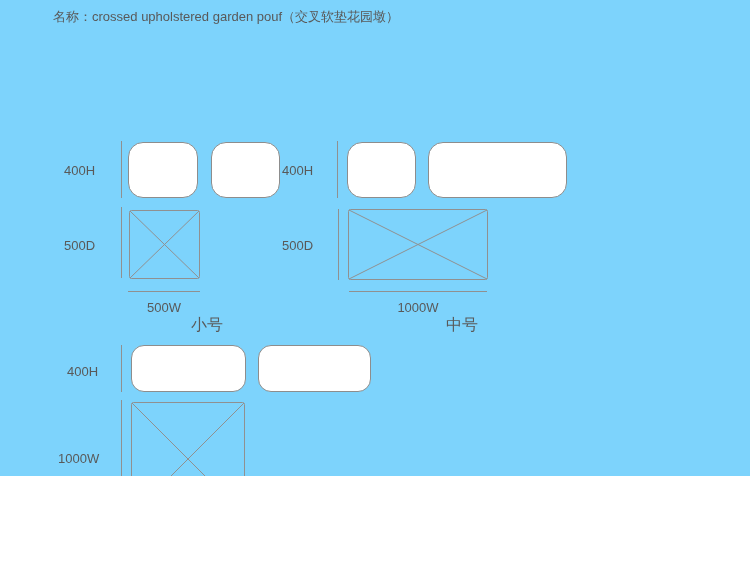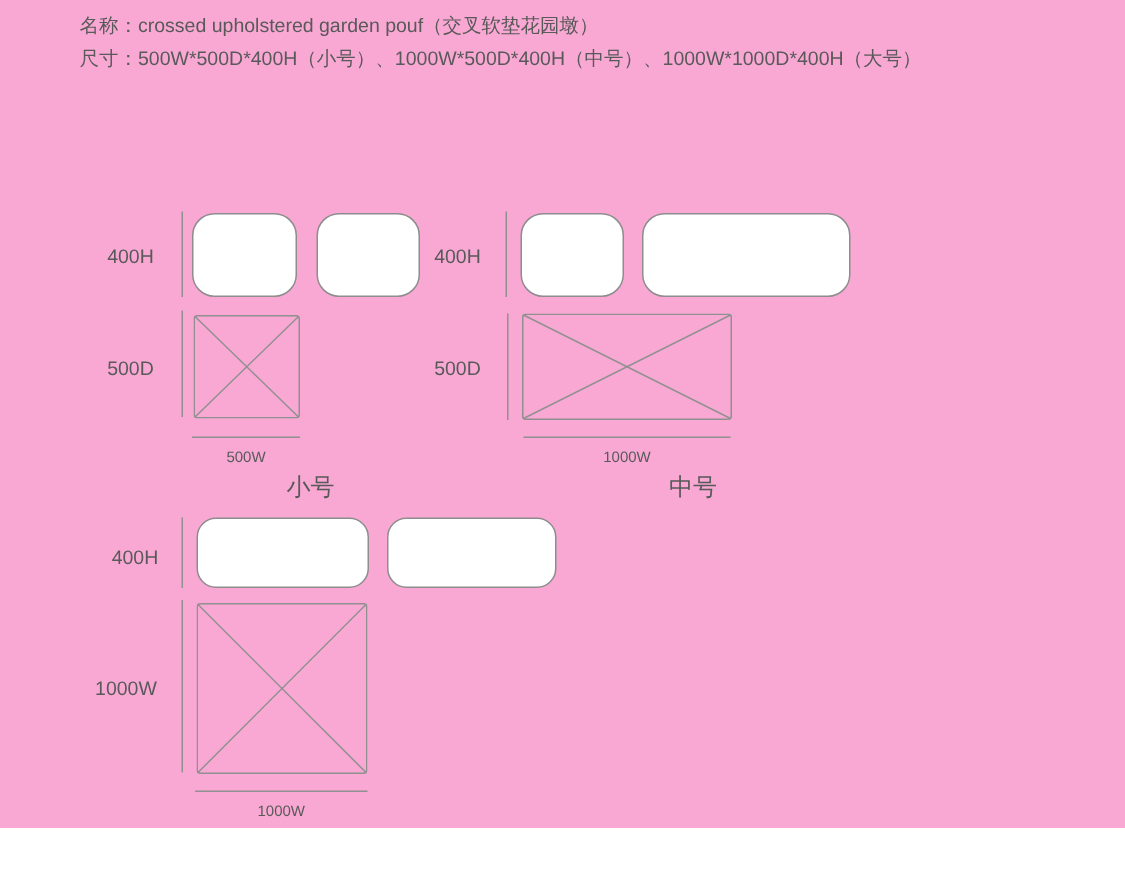--- a/index.html
+++ b/index.html
@@ -1,44 +1,44 @@
 <!DOCTYPE html>
 <html><head>
 <meta charset="utf-8">
 <style>
   html, body { margin: 0; padding: 0; background: #ffffff; }
   .sheet {
     position: relative;
     width: 750px;
-    height: 552px;
-    background: #f9a8d4;
+    height: 476px;
+    background: #7dd3fc;
     font-family: "Liberation Sans", sans-serif;
     overflow: hidden;
   }
   
   .spec-block {
     position: absolute;
     left: 53px;
     top: 6px;
     font-size: 13px;
     line-height: 21.6px;
     color: #595959;
     white-space: nowrap;
   }
   
   .dim-label {
     position: absolute;
     font-size: 13px;
     color: #595959;
-    text-align: center;
+    text-align: left;
     white-space: nowrap;
   }
   .width-label {
     position: absolute;
-    font-size: 10px;
+    font-size: 13px;
     color: #595959;
     text-align: center;
     white-space: nowrap;
   }
   .size-label {
     position: absolute;
     font-size: 16px;
     color: #595959;
     white-space: nowrap;
   }
@@ -58,21 +58,20 @@
   .xbox { position: absolute; display: block; }
   .xbox rect, .xbox line { fill: none; stroke: #909090; stroke-width: 1; }
 </style>
 </head>
 <body>
 
 <div class="sheet">
 
   <div class="spec-block">
     <div><span>名称：</span><span>crossed upholstered garden pouf（交叉软垫花园墩）</span></div>
-    <div><span>尺寸：</span><span>500W*500D*400H（小号）、1000W*500D*400H（中号）、1000W*1000D*400H（大号）</span></div>
   </div>
 
   <div>
     <div class="dim-label" style="left:64px; top:163px; width:46px;">400H</div>
     <div class="vline" style="left:121px; top:141px; height:57px;"></div>
     <div class="sideview" style="left:128px; top:142px; width:70px; height:56px;"></div>
     <div class="sideview" style="left:211px; top:142px; width:69px; height:56px;"></div>
 
     <div class="dim-label" style="left:64px; top:238px; width:46px;">500D</div>
     <div class="vline" style="left:121px; top:207px; height:71px;"></div>

